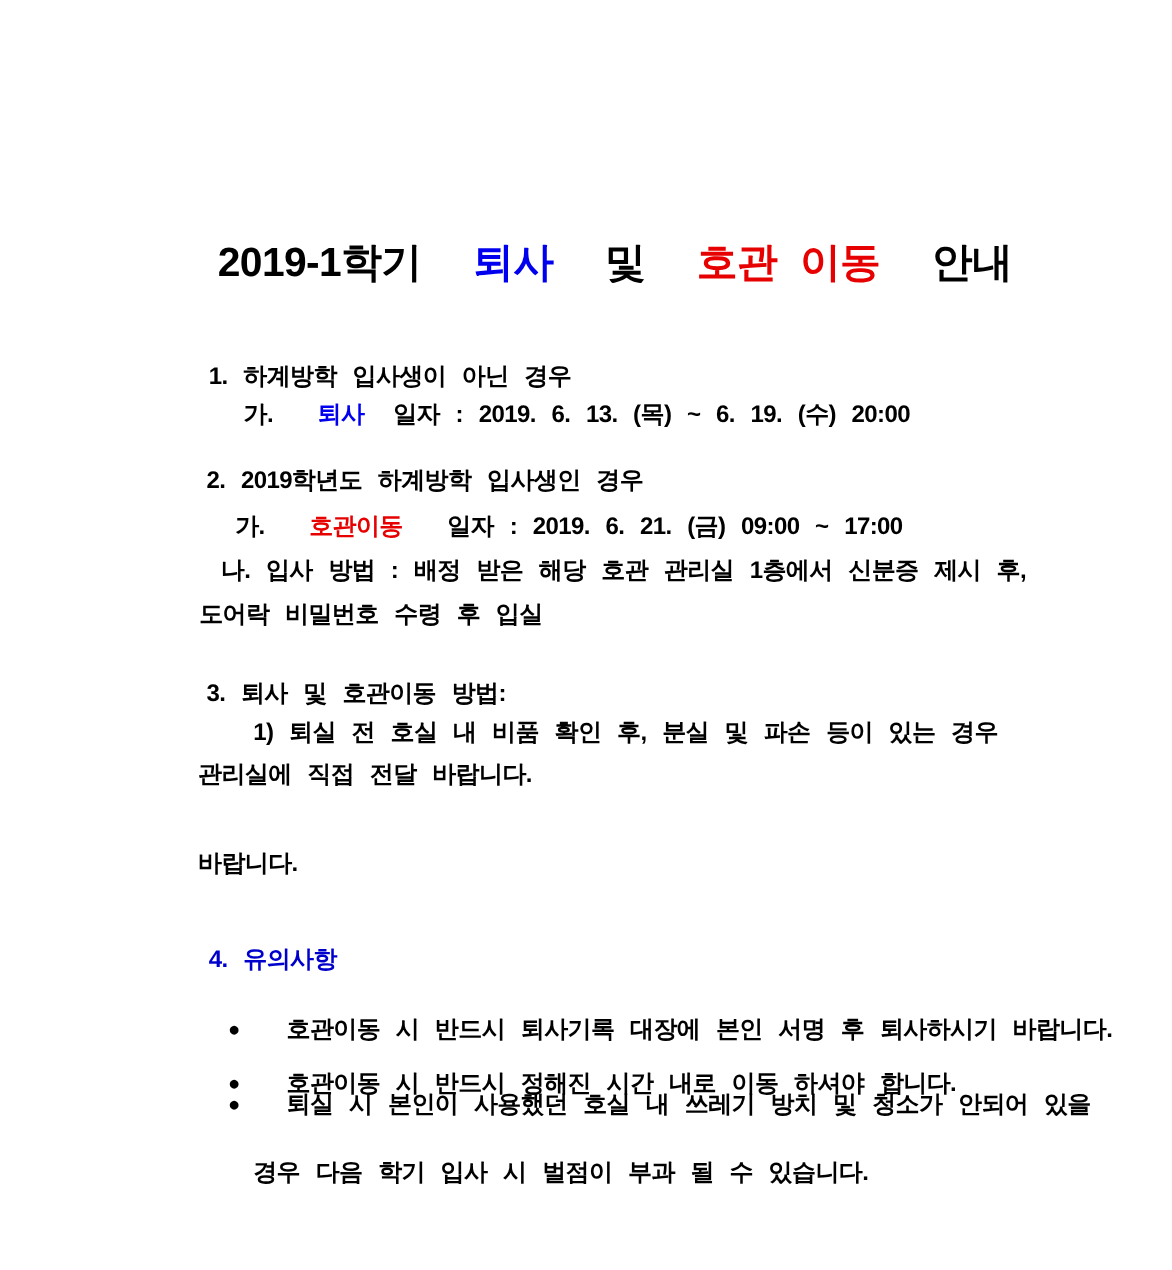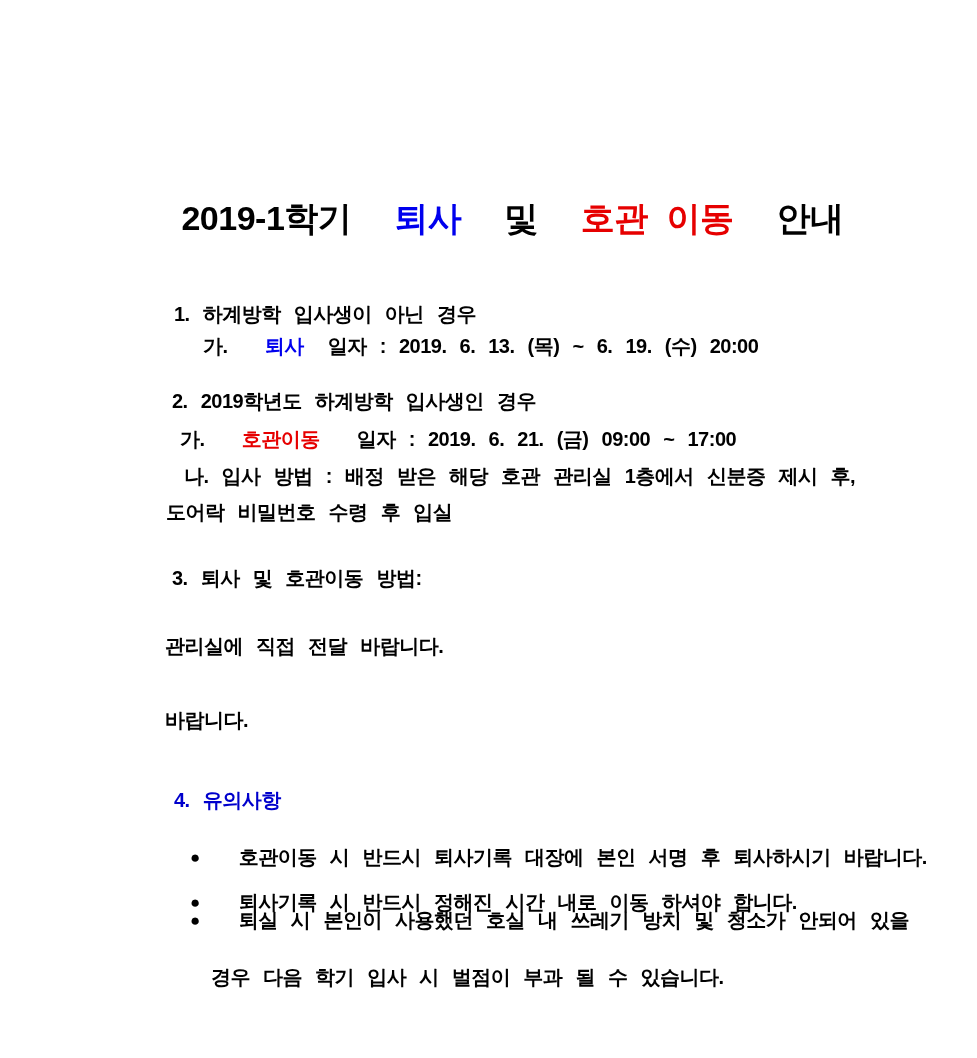--- a/index.html
+++ b/index.html
@@ -53,37 +53,38 @@
 <div class="page">
 
   <h1 class="title"><span>2019-1학기 </span><span class="blue">퇴사</span><span> 및 </span><span class="red">호관 이동</span><span> 안내</span></h1>
 
   <div class="line" style="top:238px; left:138px;">1. 하계방학 입사생이 아닌 경우</div>
 
   <div class="line" style="top:270px; left:155px;"><span>가. </span><span class="blue">퇴사</span><span>일자 : 2019. 6. 13. (목) ~ 6. 19. (수) 20:00</span></div>
 
   <div class="line" style="top:325px; left:136px;">2. 2019학년도 하계방학 입사생인 경우</div>
 
-  <div class="line" style="top:363px; left:132px;"><span>가. </span><span class="red">호관이동</span><span> 일자 : 2019. 6. 21. (금) 09:00 ~ 17:00</span></div>
+  <div class="line" style="top:363px; left:148px;"><span>가. </span><span class="red">호관이동</span><span> 일자 : 2019. 6. 21. (금) 09:00 ~ 17:00</span></div>
 
   <div class="line" style="top:400px; left:148px;">나. 입사 방법 : 배정 받은 해당 호관 관리실 1층에서 신분증 제시 후,</div>
 
   <div class="line" style="top:436px; left:130px;">도어락 비밀번호 수령 후 입실</div>
 
   <div class="line" style="top:502px; left:136px;">3. 퇴사 및 호관이동 방법:</div>
 
+  <div class="line" style="top:535px; left:175px;">1) 퇴실 전 호실 내 비품 확인 후, 분실 및 파손 등이 있는 경우</div>
 
   <div class="line" style="top:570px; left:129px;">관리실에 직접 전달 바랍니다.</div>
 
 
   <div class="line" style="top:644px; left:129px;text-align:center;">바랍니다.</div>
 
   <div class="line heading-blue" style="top:724px; left:138px;">4. 유의사항</div>
 
   <div class="line" style="top:770px; left:142px;"><span class="dot">●</span><span>호관이동 시 반드시 퇴사기록 대장에 본인 서명 후 퇴사하시기 바랍니다.</span></div>
 
-  <div class="line" style="top:815px; left:142px;"><span class="dot">●</span><span>퇴사기록 시 반드시 정해진 시간 내로 이동 하셔야 합니다.</span></div>
+  <div class="line" style="top:815px; left:142px;"><span class="dot">●</span><span>호관이동 시 반드시 정해진 시간 내로 이동 하셔야 합니다.</span></div>
 
   <div class="line" style="top:833px; left:142px;"><span class="dot">●</span><span>퇴실 시 본인이 사용했던 호실 내 쓰레기 방치 및 청소가 안되어 있을</span></div>
 
   <div class="line" style="top:901px; left:175px;">경우 다음 학기 입사 시 벌점이 부과 될 수 있습니다.</div>
 
 </div>
 
 </body></html>

